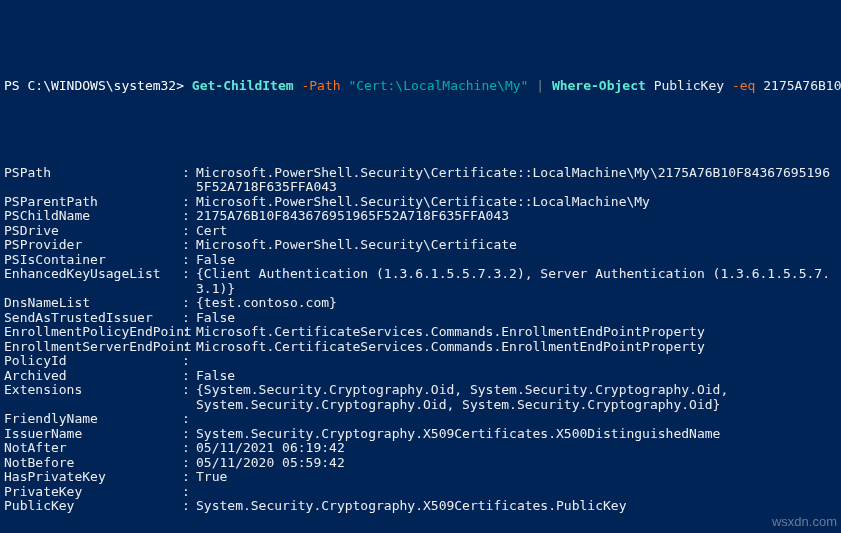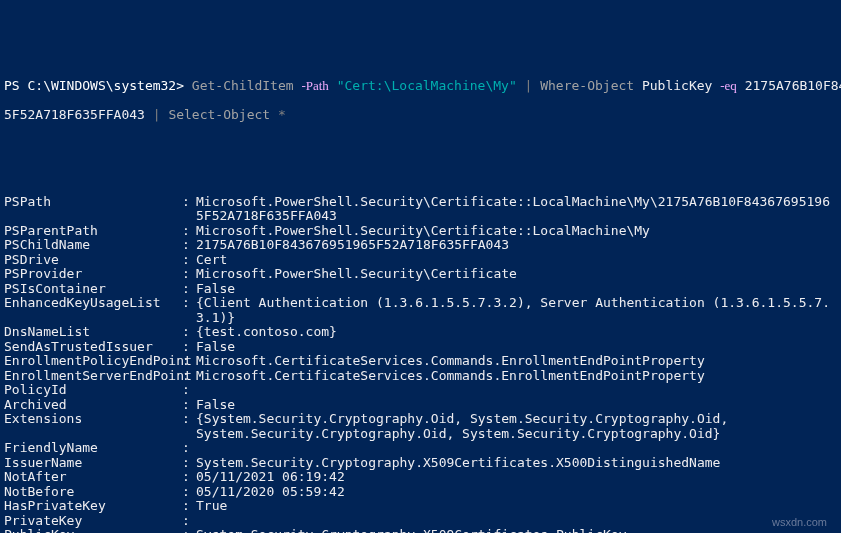--- a/index.html
+++ b/index.html
@@ -9,48 +9,47 @@
     font-family: Consolas, "Lucida Console", monospace;
     font-size: 13px;
     line-height: 14.5px;
     width: 841px;
     height: 533px;
     overflow: hidden;
     padding: 6px 4px;
     white-space: pre;
   }
   .prompt { color: #ffffff; }
-  .cmdlet { color: #a3a3a3; }
-  .param  { color: #f0abfc; font-family: Liberation Serif, serif; }
+  .cmdlet { color: #5eead4; font-weight: bold; }
+  .param  { color: #f97316; }
   .string { color: #00afaf; }
   .pipe   { color: #808080; }
   .prop   { color: #eeedf0; }
   .wild   { color: #808080; }
   .row { display: flex; }
   .key { width: 178px; flex-shrink: 0; }
   .sep { width: 14px; flex-shrink: 0; }
   .val { flex: 1; word-break: break-all; white-space: pre-wrap; }
   .indent { padding-left: 192px; }
   .watermark {
     position: fixed;
-    right: 14px;
+    right: 4px;
     bottom: 4px;
-    font-size: 11px;
+    font-size: 13px;
     color: #6a7a9a;
     font-family: Arial, sans-serif;
   }
 </style>
 </head>
 <body>
 
 
 
 <div>
 <div><span class="prompt">PS C:\WINDOWS\system32&gt;</span> <span class="cmdlet">Get-ChildItem</span> <span class="param">-Path</span> <span class="string">"Cert:\LocalMachine\My"</span> <span class="pipe">|</span> <span class="cmdlet">Where-Object</span> <span class="prop">PublicKey</span> <span class="param">-eq</span> <span class="prop">2175A76B10F84367695196</span></div>
-<div><span class="prop">5F52A718F635FFA043</span> <span class="pipe">|</span> <span class="cmdlet">Select-Object</span> <span class="wild">*</span></div>
 <div>&nbsp;</div>
 <div>&nbsp;</div>
 <div id="proplist"><div class="row"><span class="key">PSPath</span><span class="sep">: </span><span class="val">Microsoft.PowerShell.Security\Certificate::LocalMachine\My\2175A76B10F843676951965F52A718F635FFA043</span></div><div class="row"><span class="key">PSParentPath</span><span class="sep">: </span><span class="val">Microsoft.PowerShell.Security\Certificate::LocalMachine\My</span></div><div class="row"><span class="key">PSChildName</span><span class="sep">: </span><span class="val">2175A76B10F843676951965F52A718F635FFA043</span></div><div class="row"><span class="key">PSDrive</span><span class="sep">: </span><span class="val">Cert</span></div><div class="row"><span class="key">PSProvider</span><span class="sep">: </span><span class="val">Microsoft.PowerShell.Security\Certificate</span></div><div class="row"><span class="key">PSIsContainer</span><span class="sep">: </span><span class="val">False</span></div><div class="row"><span class="key">EnhancedKeyUsageList</span><span class="sep">: </span><span class="val">{Client Authentication (1.3.6.1.5.5.7.3.2), Server Authentication (1.3.6.1.5.5.7.3.1)}</span></div><div class="row"><span class="key">DnsNameList</span><span class="sep">: </span><span class="val">{test.contoso.com}</span></div><div class="row"><span class="key">SendAsTrustedIssuer</span><span class="sep">: </span><span class="val">False</span></div><div class="row"><span class="key">EnrollmentPolicyEndPoint</span><span class="sep">: </span><span class="val">Microsoft.CertificateServices.Commands.EnrollmentEndPointProperty</span></div><div class="row"><span class="key">EnrollmentServerEndPoint</span><span class="sep">: </span><span class="val">Microsoft.CertificateServices.Commands.EnrollmentEndPointProperty</span></div><div class="row"><span class="key">PolicyId</span><span class="sep">: </span><span class="val"></span></div><div class="row"><span class="key">Archived</span><span class="sep">: </span><span class="val">False</span></div><div class="row"><span class="key">Extensions</span><span class="sep">: </span><span class="val">{System.Security.Cryptography.Oid, System.Security.Cryptography.Oid,</span></div><div class="indent">System.Security.Cryptography.Oid, System.Security.Cryptography.Oid}</div><div class="row"><span class="key">FriendlyName</span><span class="sep">: </span><span class="val"></span></div><div class="row"><span class="key">IssuerName</span><span class="sep">: </span><span class="val">System.Security.Cryptography.X509Certificates.X500DistinguishedName</span></div><div class="row"><span class="key">NotAfter</span><span class="sep">: </span><span class="val">05/11/2021 06:19:42</span></div><div class="row"><span class="key">NotBefore</span><span class="sep">: </span><span class="val">05/11/2020 05:59:42</span></div><div class="row"><span class="key">HasPrivateKey</span><span class="sep">: </span><span class="val">True</span></div><div class="row"><span class="key">PrivateKey</span><span class="sep">: </span><span class="val"></span></div><div class="row"><span class="key">PublicKey</span><span class="sep">: </span><span class="val">System.Security.Cryptography.X509Certificates.PublicKey</span></div></div>
 </div>
 
 <div class="watermark">wsxdn.com</div>
 
 
 
 

